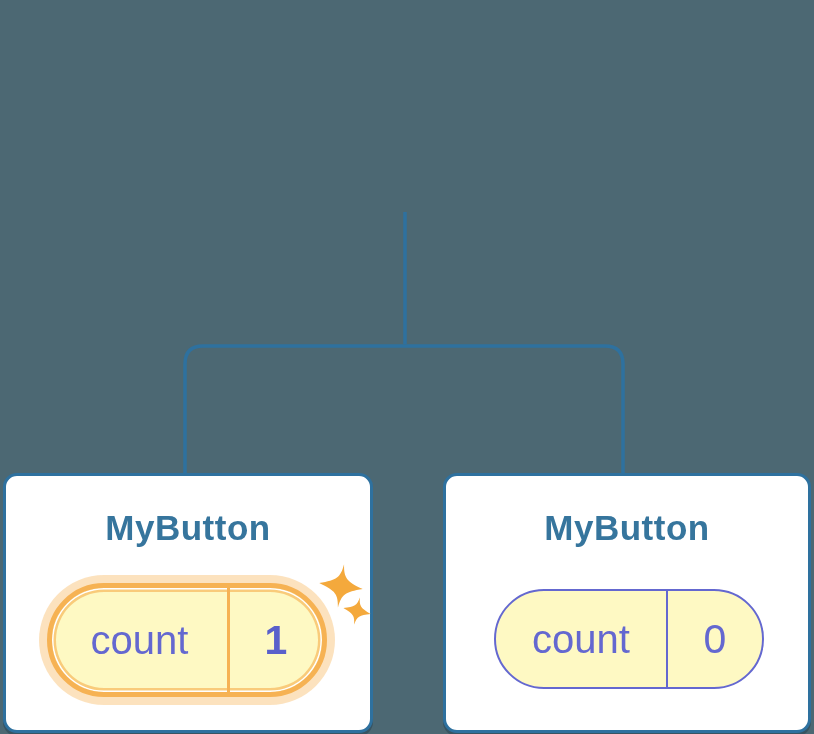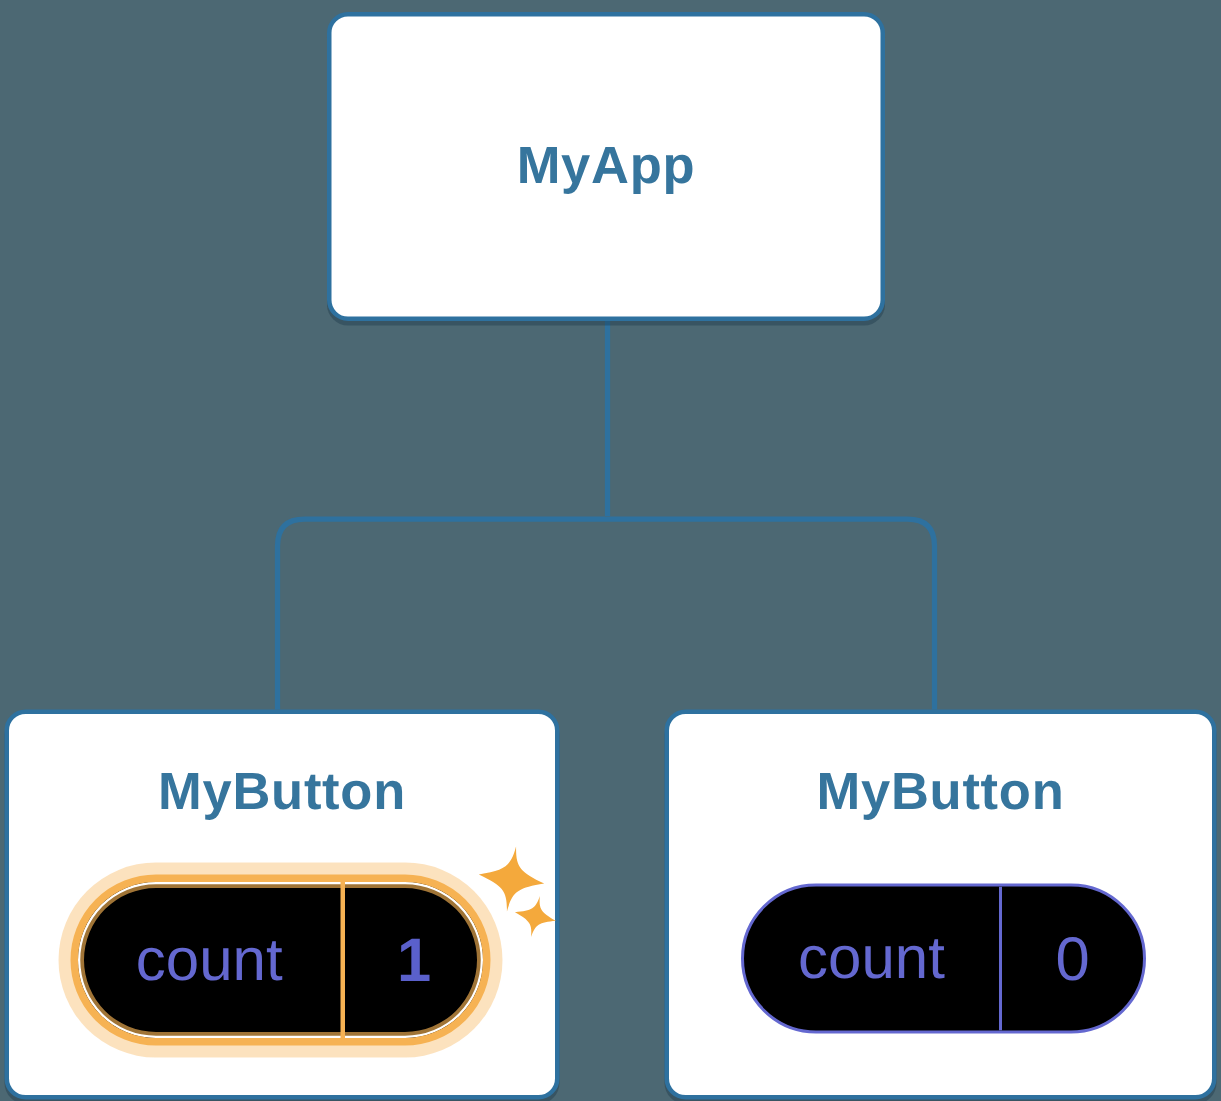--- a/index.html
+++ b/index.html
@@ -65,21 +65,21 @@
   .card-button-left .node-title,
   .card-button-right .node-title {
     position: absolute;
     top: 32px; left: 0; right: 0;
     text-align: center;
   }
   .state-pill {
     position: absolute;
     display: flex;
     align-items: stretch;
-    background: #000000;
+    background: #fef9c3;
     border-radius: 999px;
     overflow: hidden;
   }
   .state-pill .pill-key {
     flex: 1;
     display: flex; align-items: center; justify-content: center;
     font-size: 40px;
     color: var(--state-indigo);
   }
   .state-pill .pill-divider { width: 3px; }
@@ -129,23 +129,20 @@
 </head>
 <body>
 
 <div class="stage">
 
   <svg class="connectors" width="814" height="734" viewBox="0 0 814 734" aria-hidden="true">
     <path d="M405 212 V 344"></path>
     <path d="M185 473 V 364 Q185 346 203 346 H605 Q623 346 623 364 V 473"></path>
   </svg>
 
-  <div class="card card-app">
-    <div class="node-title">MyApp</div>
-  </div>
 
   <div class="card card-button-left">
     <div class="node-title">MyButton</div>
 
     <div class="state-pill pill-highlighted">
       <div class="pill-key">count</div>
       <div class="pill-divider"></div>
       <div class="pill-value">1</div>
     </div>
 

